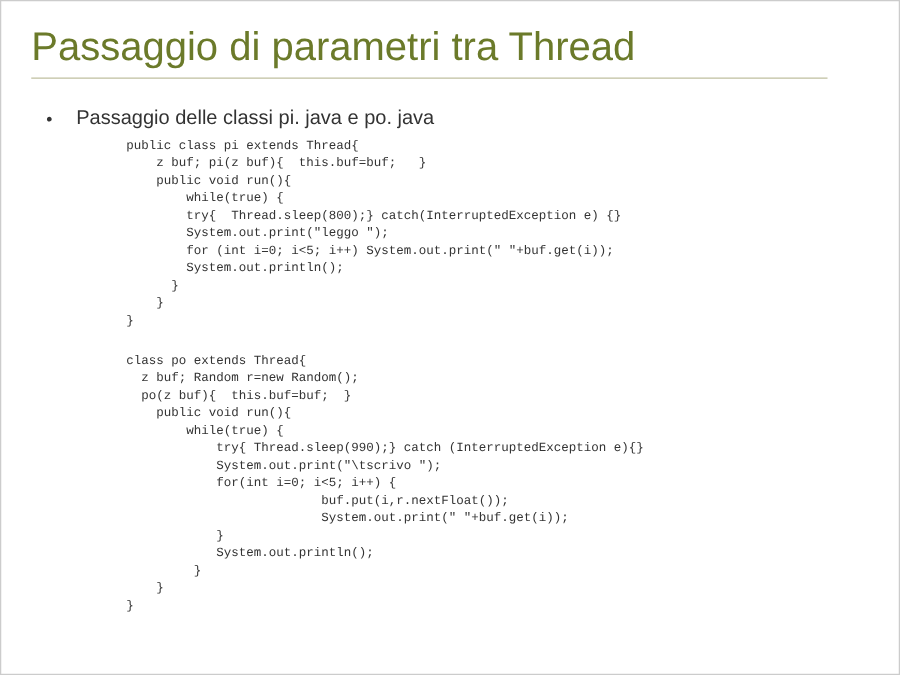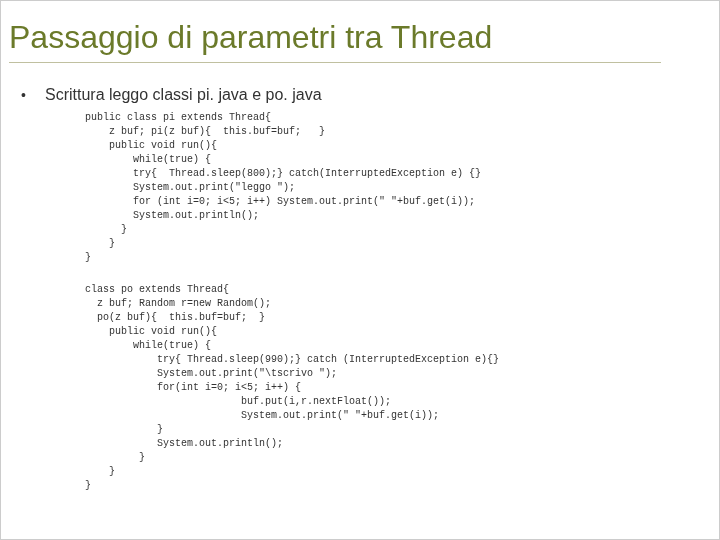--- a/index.html
+++ b/index.html
@@ -8,21 +8,21 @@
     width: 720px;
     height: 540px;
     background: #fff;
     font-family: Arial, Helvetica, sans-serif;
     overflow: hidden;
   }
   .slide {
     width: 720px;
     height: 540px;
     box-sizing: border-box;
-    padding: 18px 24px 10px 8px;
+    padding: 18px 24px 10px 24px;
     border: 1px solid #ccc;
     position: relative;
   }
   .title {
     font-size: 32px;
     color: #6b7a2a;
     margin: 0 0 6px 0;
     font-weight: normal;
   }
   .rule {
@@ -64,21 +64,21 @@
 </head>
 <body>
 
 <div class="slide">
 
   <h1 class="title">Passaggio di parametri tra Thread</h1>
   <div class="rule"></div>
 
   <div class="bullet-row">
     <div class="bullet-dot">•</div>
-    <div class="bullet-text">Scrittura leggo classi pi. java e po. java</div>
+    <div class="bullet-text">Passaggio delle classi pi. java e po. java</div>
   </div>
 
   <div class="codeblock">public class pi extends Thread{
     z buf; pi(z buf){  this.buf=buf;   }
     public void run(){
         while(true) {
         try{  Thread.sleep(800);} catch(InterruptedException e) {}
         System.out.print("leggo ");
         for (int i=0; i&lt;5; i++) System.out.print(" "+buf.get(i));
         System.out.println();

